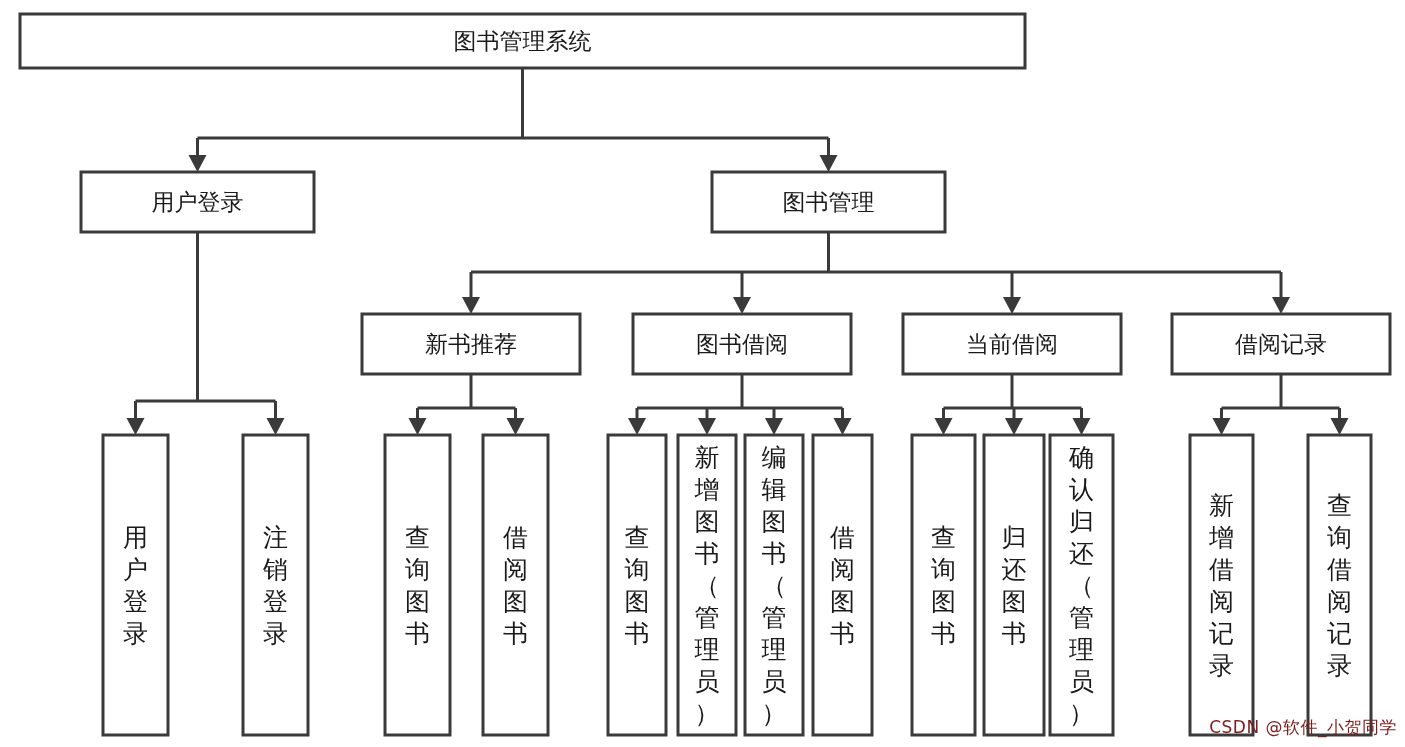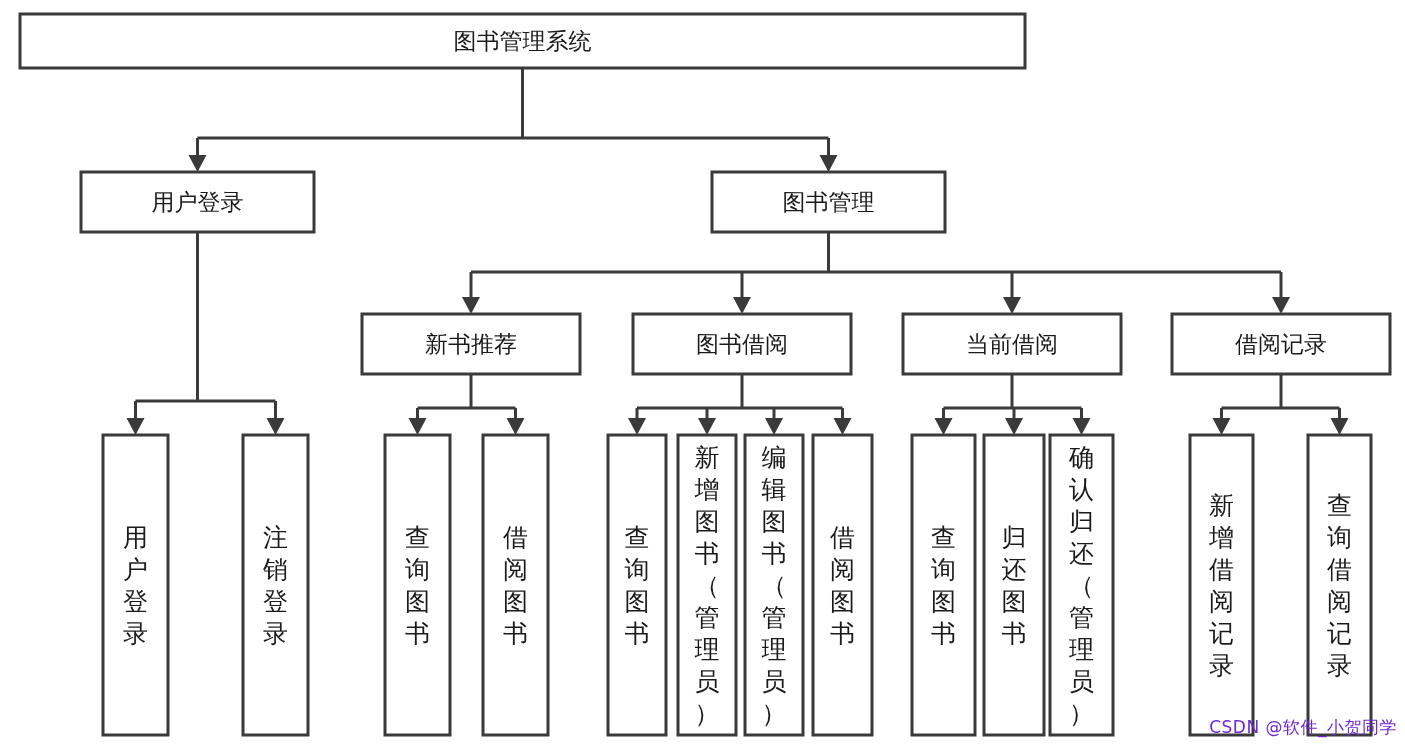--- a/index.html
+++ b/index.html
@@ -55,21 +55,21 @@
     font-size: 25px;
     fill: #1a1a1a;
     text-anchor: middle;
   }
   .watermark {
     position: absolute;
     right: 8px;
     bottom: 8px;
     font-family: "DejaVu Sans", "Liberation Sans", sans-serif;
     font-size: 17px;
-    color: #6d28d9;
+    color: #7f1d1d;
     letter-spacing: 0.5px;
     white-space: nowrap;
     user-select: none;
   }
 </style>
 </head>
 <body>
 
 <div id="diagram-root">
   <svg id="tree-svg" viewBox="0 0 1405 747">

